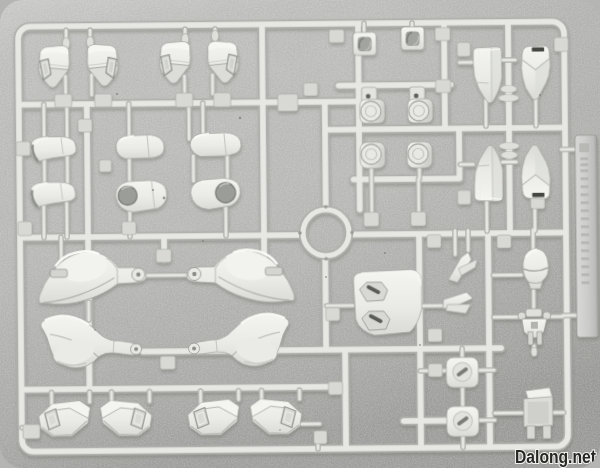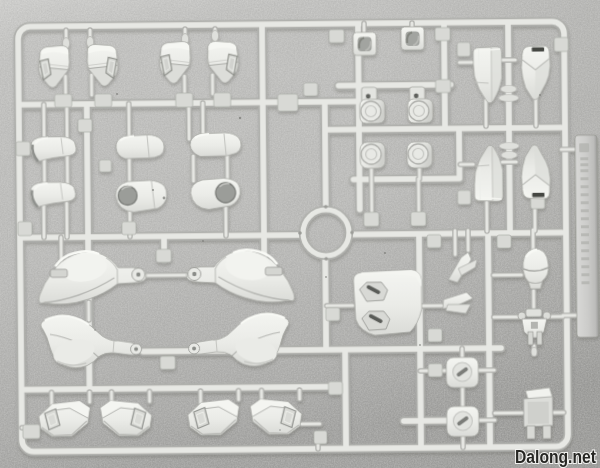--- a/index.html
+++ b/index.html
@@ -1,17 +1,17 @@
 <!DOCTYPE html>
 <html><head>
 <meta charset="utf-8">
 <style>
   html,body{margin:0;padding:0;background:#b5b5b3;}
   #stage{position:relative;width:600px;height:468px;overflow:hidden;filter:blur(0.4px);
-         font-family:"Liberation Sans", sans-serif;}
+         font-family:"Liberation Sans", sans-serif;border-radius:23px;}
 </style>
 </head>
 <body>
 <div id="stage">
 <svg width="600" height="468" viewBox="0 0 600 468">
 <defs>
   <linearGradient id="bg" x1="0" y1="0" x2="0.25" y2="1">
     <stop offset="0" stop-color="#d0d0ce"></stop>
     <stop offset="0.12" stop-color="#c2c2c0"></stop>
     <stop offset="0.55" stop-color="#bbbbb9"></stop>

